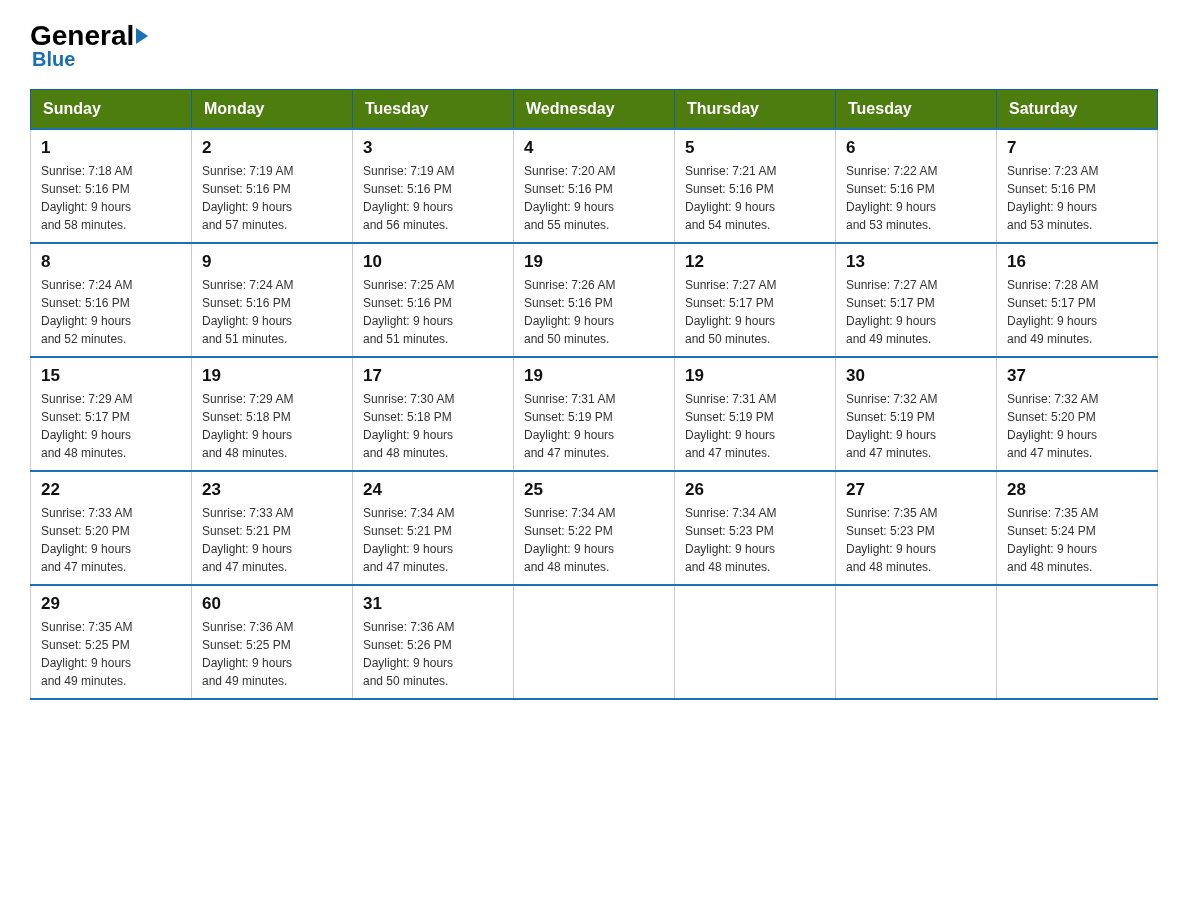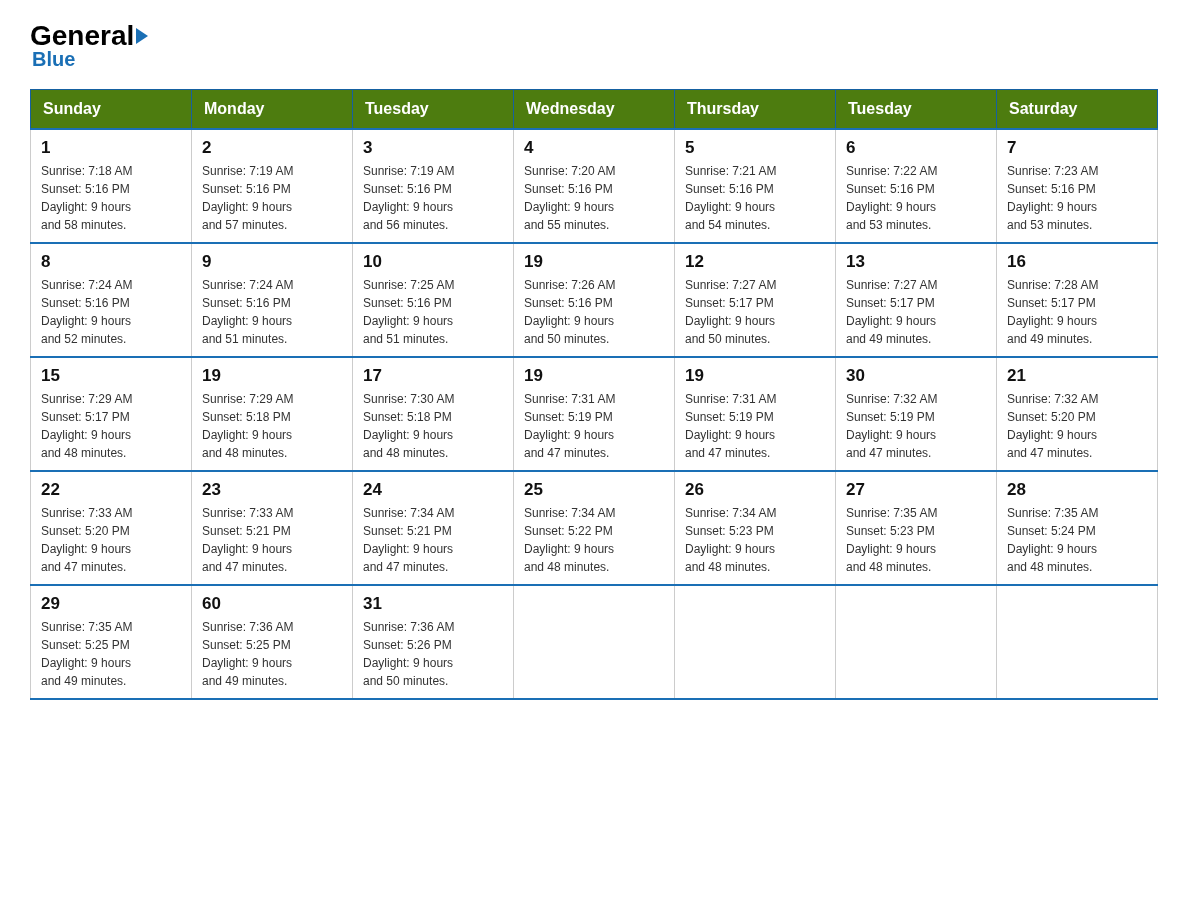--- a/index.html
+++ b/index.html
@@ -208,21 +208,21 @@
         </td>
         <td>
           <div class="day-number">19</div>
           <div class="day-info">Sunrise: 7:31 AM<br>Sunset: 5:19 PM<br>Daylight: 9 hours<br>and 47 minutes.</div>
         </td>
         <td>
           <div class="day-number">30</div>
           <div class="day-info">Sunrise: 7:32 AM<br>Sunset: 5:19 PM<br>Daylight: 9 hours<br>and 47 minutes.</div>
         </td>
         <td>
-          <div class="day-number">21</div>
+          <div class="day-number">37</div>
           <div class="day-info">Sunrise: 7:32 AM<br>Sunset: 5:20 PM<br>Daylight: 9 hours<br>and 47 minutes.</div>
         </td>
       </tr>
       <tr>
         <td>
           <div class="day-number">22</div>
           <div class="day-info">Sunrise: 7:33 AM<br>Sunset: 5:20 PM<br>Daylight: 9 hours<br>and 47 minutes.</div>
         </td>
         <td>
           <div class="day-number">23</div>

